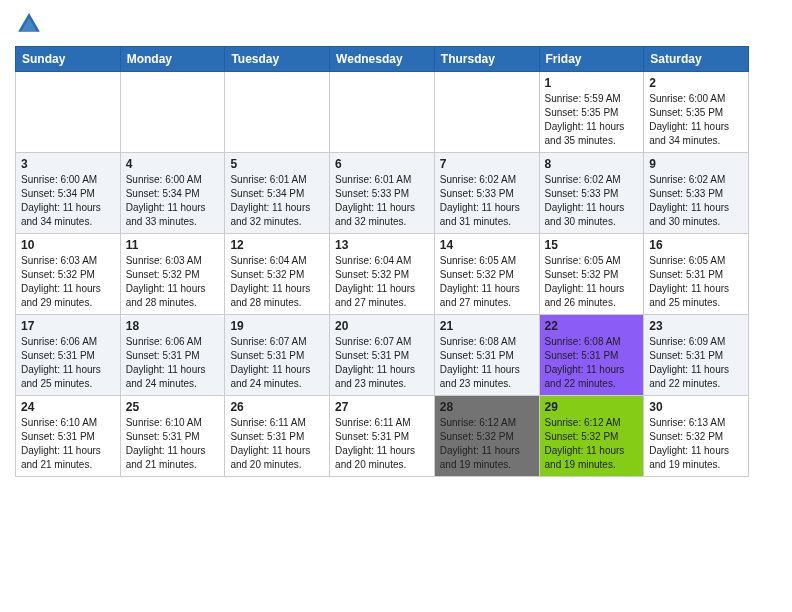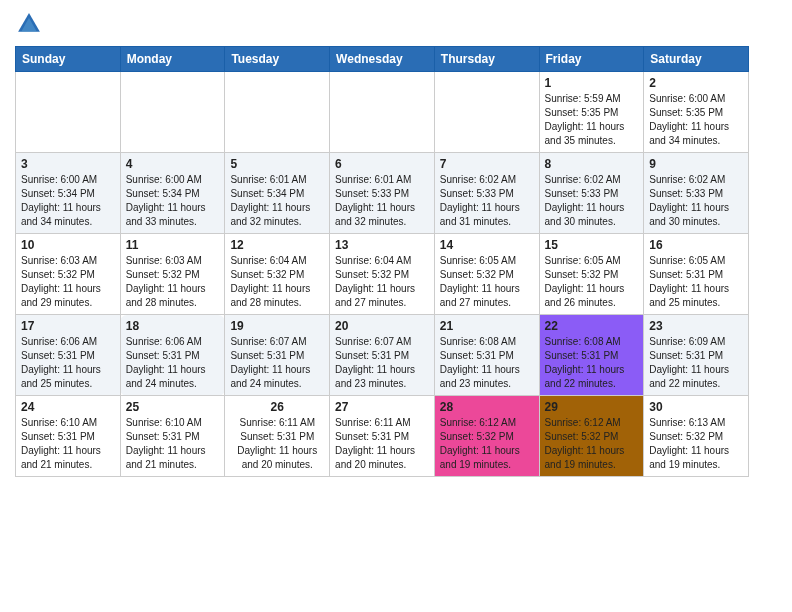--- a/index.html
+++ b/index.html
@@ -312,42 +312,42 @@
 Daylight: 11 hours
 and 21 minutes.</div>
           </td>
           <td style="background: rgb(255, 255, 255);">
             <span class="day-num">25</span>
             <div class="day-info" style="white-space: pre-line;">Sunrise: 6:10 AM
 Sunset: 5:31 PM
 Daylight: 11 hours
 and 21 minutes.</div>
           </td>
-          <td style="background: rgb(255, 255, 255); text-align: center;">
+          <td style="background: rgb(255, 255, 255);">
             <span class="day-num">26</span>
             <div class="day-info" style="white-space: pre-line;">Sunrise: 6:11 AM
 Sunset: 5:31 PM
 Daylight: 11 hours
 and 20 minutes.</div>
           </td>
           <td style="background: rgb(255, 255, 255);">
             <span class="day-num">27</span>
             <div class="day-info" style="white-space: pre-line;">Sunrise: 6:11 AM
 Sunset: 5:31 PM
 Daylight: 11 hours
 and 20 minutes.</div>
           </td>
-          <td style="background: #ec4899; margin-top: 6px;">
+          <td style="background: #737373; margin-top: 6px;">
             <span class="day-num">28</span>
             <div class="day-info" style="white-space: pre-line;">Sunrise: 6:12 AM
 Sunset: 5:32 PM
 Daylight: 11 hours
 and 19 minutes.</div>
           </td>
-          <td style="background: #a16207;">
+          <td style="background: #84cc16;">
             <span class="day-num">29</span>
             <div class="day-info" style="white-space: pre-line;">Sunrise: 6:12 AM
 Sunset: 5:32 PM
 Daylight: 11 hours
 and 19 minutes.</div>
           </td>
           <td style="background: rgb(255, 255, 255);">
             <span class="day-num">30</span>
             <div class="day-info" style="white-space: pre-line;">Sunrise: 6:13 AM
 Sunset: 5:32 PM

